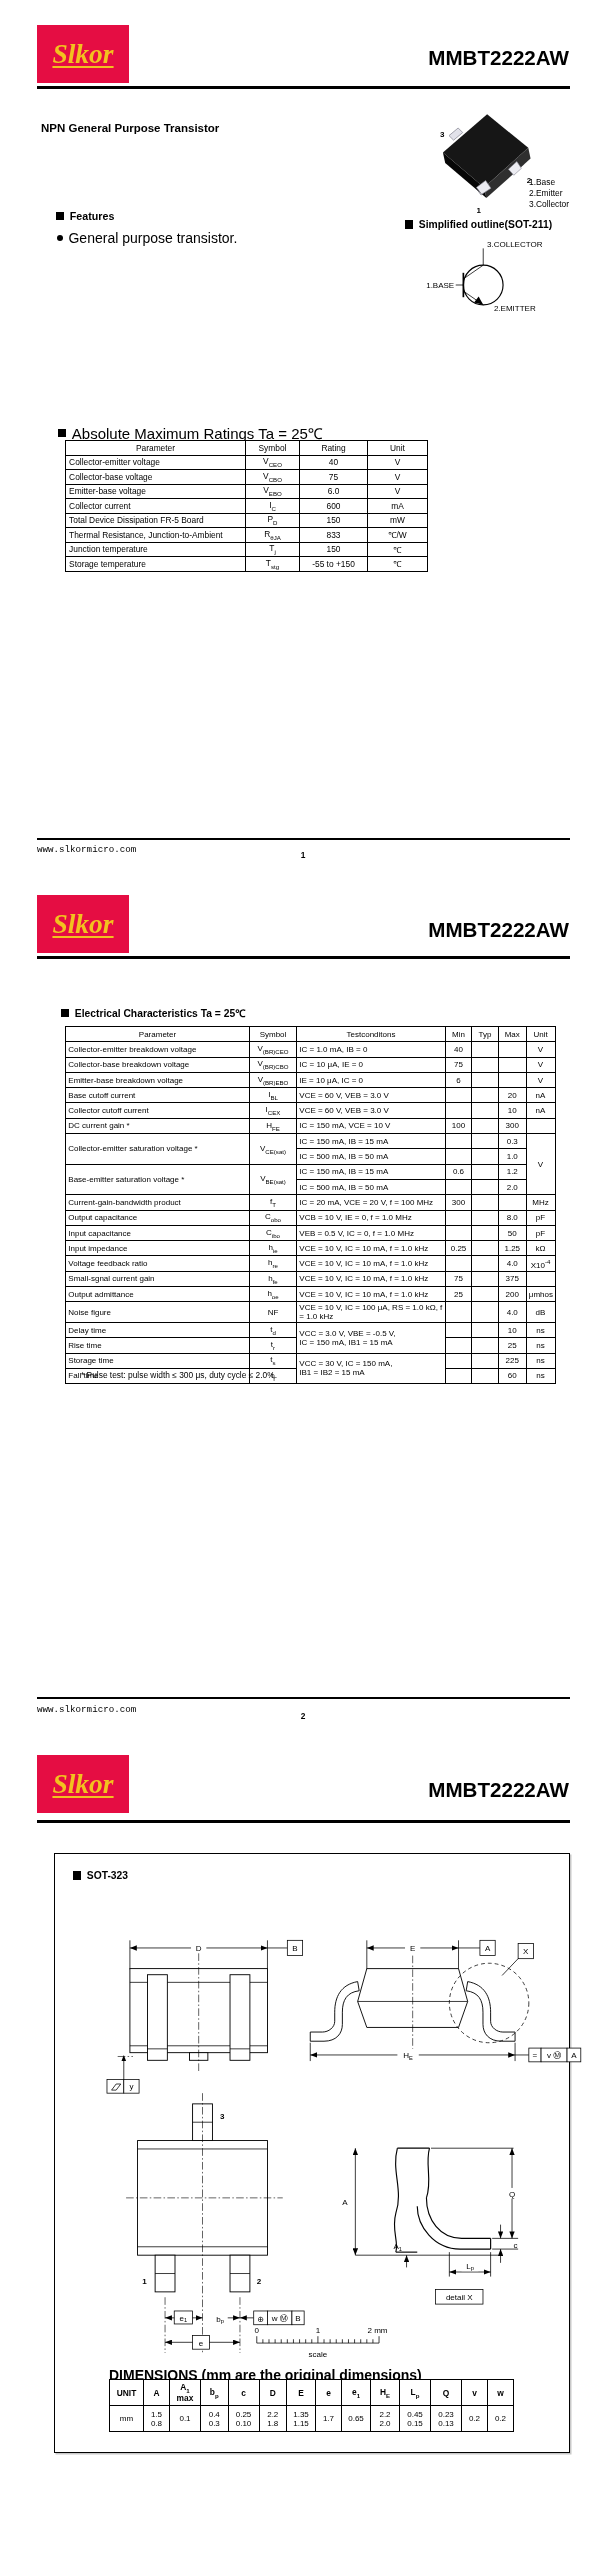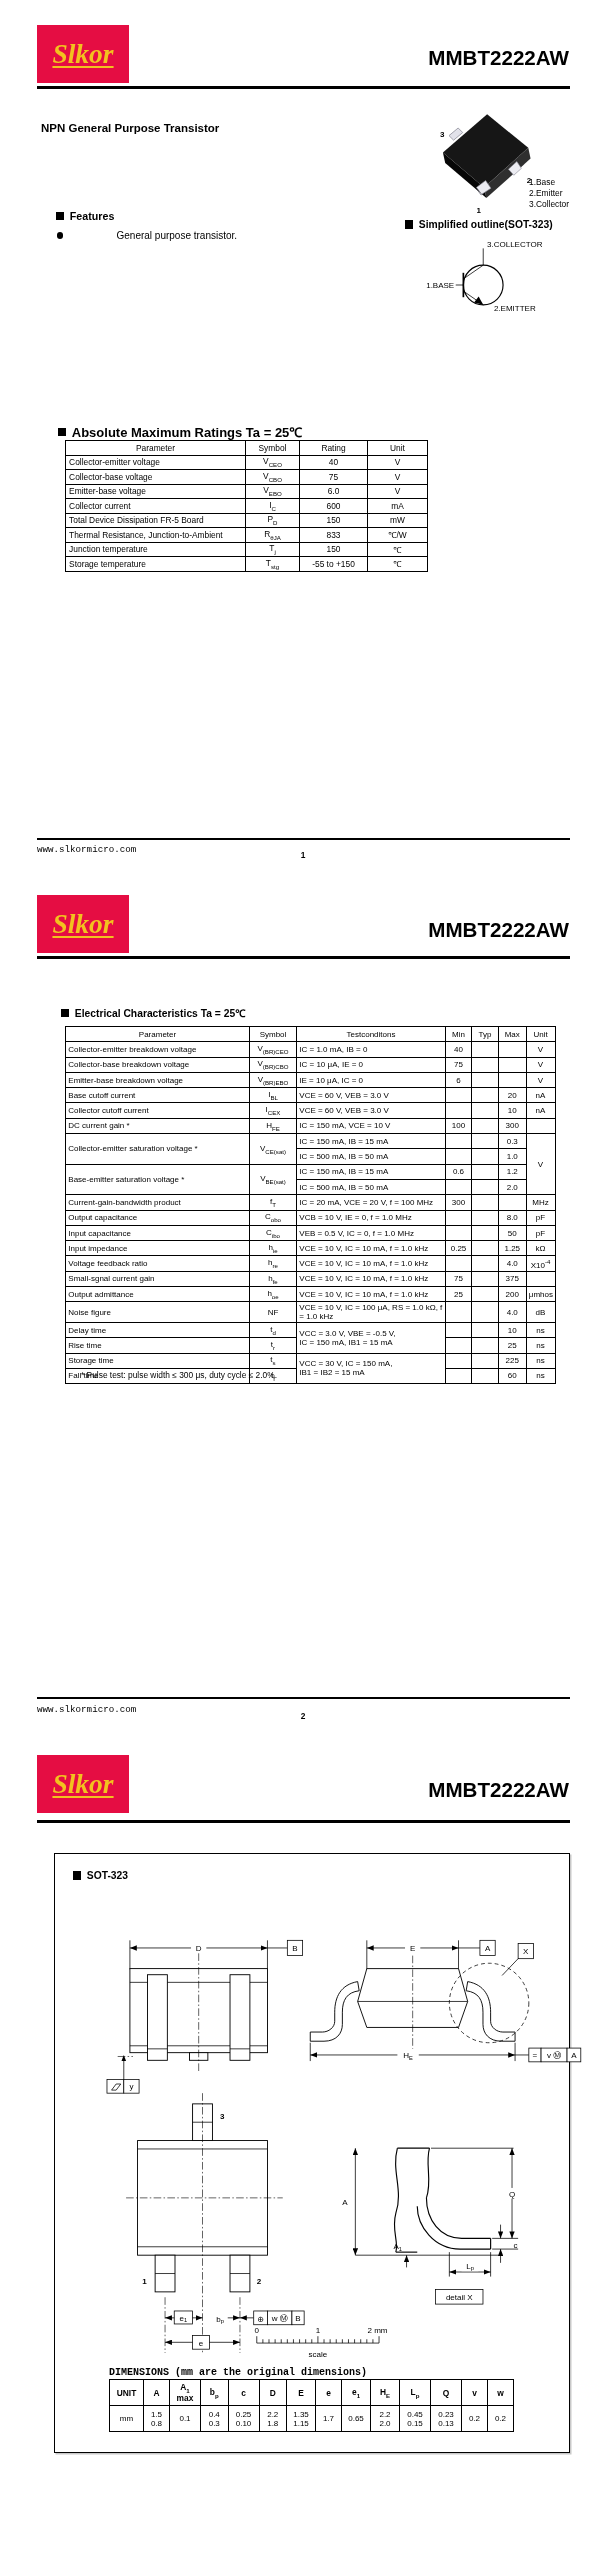--- a/index.html
+++ b/index.html
@@ -16,36 +16,36 @@
   .frule{position:absolute;left:37px;width:533px;height:2.3px;background:#000;}
   .site{position:absolute;left:37px;font-size:9.2px;font-family:Liberation Mono, monospace;}
   .pgnum{position:absolute;left:0;width:606px;text-align:center;font-size:8.4px;font-weight:bold;}
   
   .sec{position:absolute;display:flex;align-items:center;gap:5.4px;}
   .sq{width:8.4px;height:8.4px;background:#000;flex:0 0 auto;}
   .sectext{font-size:10.3px;font-weight:bold;white-space:nowrap;}
   .subtitle{position:absolute;font-size:11.5px;font-weight:bold;}
   .feat{position:absolute;display:flex;align-items:center;gap:5.4px;}
   .dot{width:6.1px;height:6.1px;border-radius:50%;background:#000;flex:0 0 auto;}
-  .feattext{font-size:10px;margin-left:48px;}
+  .feattext{font-size:14px;}
   .pinlist{position:absolute;font-size:8.4px;line-height:11px;}
   
   table.dt{position:absolute;border-collapse:collapse;table-layout:fixed;background:#fff;
            border:1.5px solid #000;}
   table.dt th,table.dt td{border:0.8px solid #000;font-size:8.4px;font-weight:normal;
            text-align:center;vertical-align:middle;padding:0.8px 3.1px;overflow:hidden;}
   table.dt .al{text-align:left;}
   table#abs-table tr{height:14.5px;}
   table#elec-table tr{height:15.3px;}
   table#elec-table th,table#elec-table td{font-size:8px;padding:0.8px 2.3px;}
   sub{font-size:6.1px;} sup{font-size:6.1px;}
   .footnote{position:absolute;font-size:8.4px;}
   
   .bigbox{position:absolute;border:1.1px solid #000;background:#fff;box-shadow:1.5px 1.5px 0 #c8c8c8;}
-  .dimtitle{position:absolute;font-size:10px;font-weight:bold;font-family:Liberation Mono, monospace;}
+  .dimtitle{position:absolute;font-size:14px;font-weight:bold;}
   table#dims-table tr{height:26px;}
   table#dims-table th{font-weight:bold;font-size:8.4px;}
   table#dims-table td{font-size:8px;}
   table#dims-table .thickr{border-right:1.5px solid #000;}
   
   svg{position:absolute;overflow:visible;}
   svg text{font-size:10.5px;font-family:"Liberation Sans",sans-serif;fill:#000;}
   .ln{stroke:#000;stroke-width:1;fill:none;}
   .ln2{stroke:#000;stroke-width:1.5;fill:none;}
   .wf{fill:#fff;stroke:#000;stroke-width:1.2;}
@@ -91,38 +91,38 @@
   </svg>
 
   <div class="pinlist" style="left:529px;top:177px">
     <div>1.Base</div>
     <div>2.Emitter</div>
     <div>3.Collector</div>
   </div>
 
   <div class="sec" style="left:405px;top:219px">
     <span class="sq"></span>
-    <span class="sectext">Simplified outline(SOT-323)</span>
+    <span class="sectext">Simplified outline(SOT-211)</span>
   </div>
 
   <svg style="left:413px;top:233px" width="187" height="88" viewBox="0 0 245 115">
     <circle cx="92" cy="68" r="26" class="ln2"></circle>
     <line x1="66" y1="52" x2="66" y2="84" stroke="#000" stroke-width="2.2"></line>
     <line x1="56" y1="68" x2="66" y2="68" class="ln"></line>
     <polyline points="66,60 92,42 92,20" class="ln"></polyline>
     <line x1="66" y1="76" x2="92" y2="94" class="ln"></line>
     <polygon points="92,94 80,91 86,83" fill="#000"></polygon>
     <text x="97" y="18">3.COLLECTOR</text>
     <text x="54" y="72" text-anchor="end">1.BASE</text>
     <text x="106" y="102">2.EMITTER</text>
   </svg>
 
   <div class="sec" style="left:58px;top:423px">
     <span class="sq"></span>
-    <span class="sectext" style="font-weight:bold;font-size:13px">Absolute Maximum Ratings Ta = 25℃</span>
+    <span class="sectext" style="font-weight:normal;font-size:15px">Absolute Maximum Ratings Ta = 25℃</span>
   </div>
 
   <table id="abs-table" class="dt" style="left:65px;top:440px;width:363px">
     <colgroup>
         <col style="width:180px">
         <col style="width:54px">
         <col style="width:68px">
         <col style="width:60px">
       </colgroup>
     <tbody>

